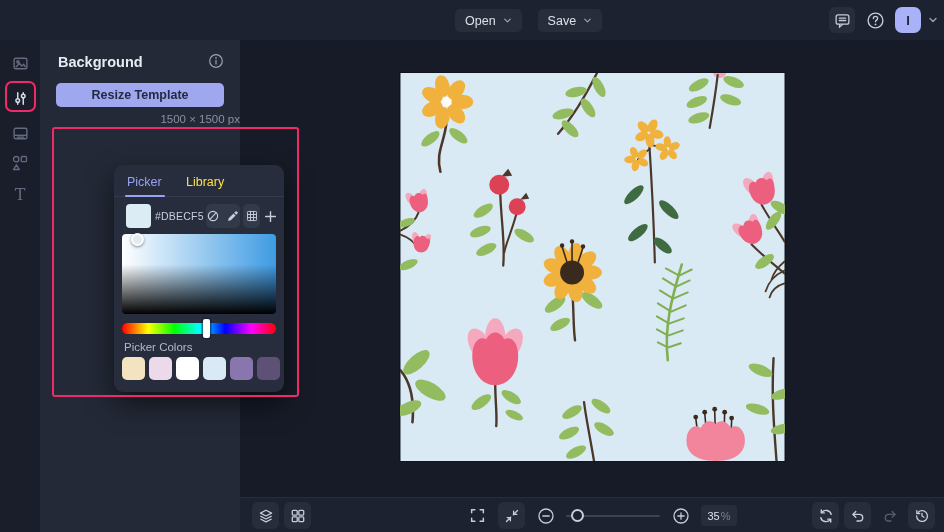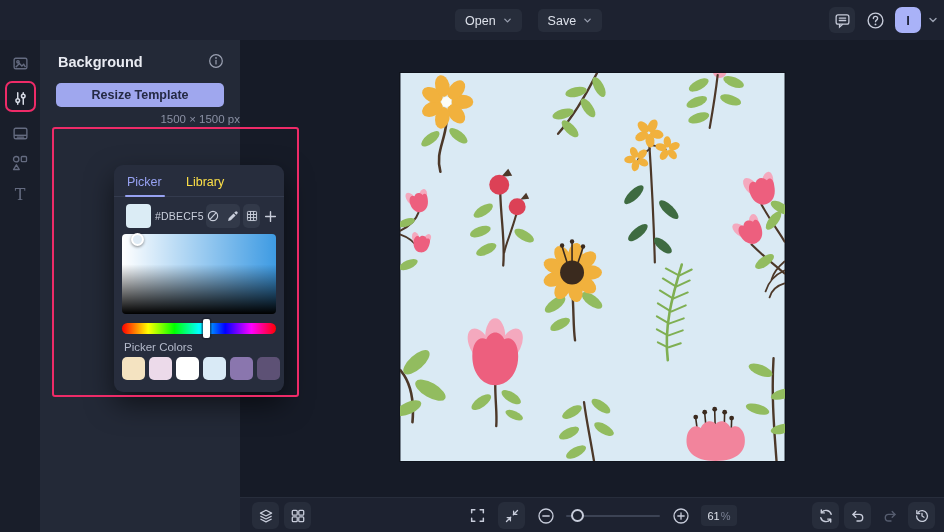--- a/index.html
+++ b/index.html
@@ -501,21 +501,21 @@
       </div>
       <div class="tb-plain">
         <span>
           <svg width="18" height="18" viewBox="0 0 18 18" fill="none" stroke="currentColor" stroke-width="1.3">
               <circle cx="9" cy="9" r="7"></circle>
               <path d="M5.8 9h6.4M9 5.8v6.4" stroke-linecap="round"></path>
             </svg>
         </span>
       </div>
       <div class="zoom-box">
-        <span>61</span>
+        <span>35</span>
           <span class="zoom-unit">%</span>
       </div>
     </div>
 
     <div class="tb-right">
       <div class="tb-chip">
         <span>
           <svg width="16" height="16" viewBox="0 0 16 16" fill="none" stroke="currentColor" stroke-width="1.4" stroke-linecap="round" stroke-linejoin="round">
               <path d="M13.2 6.3A5.4 5.4 0 0 0 3.7 4.5M2.8 9.7a5.4 5.4 0 0 0 9.5 1.8"></path>
               <path d="M3.3 1.9v3h3M12.7 14.1v-3h-3"></path>

